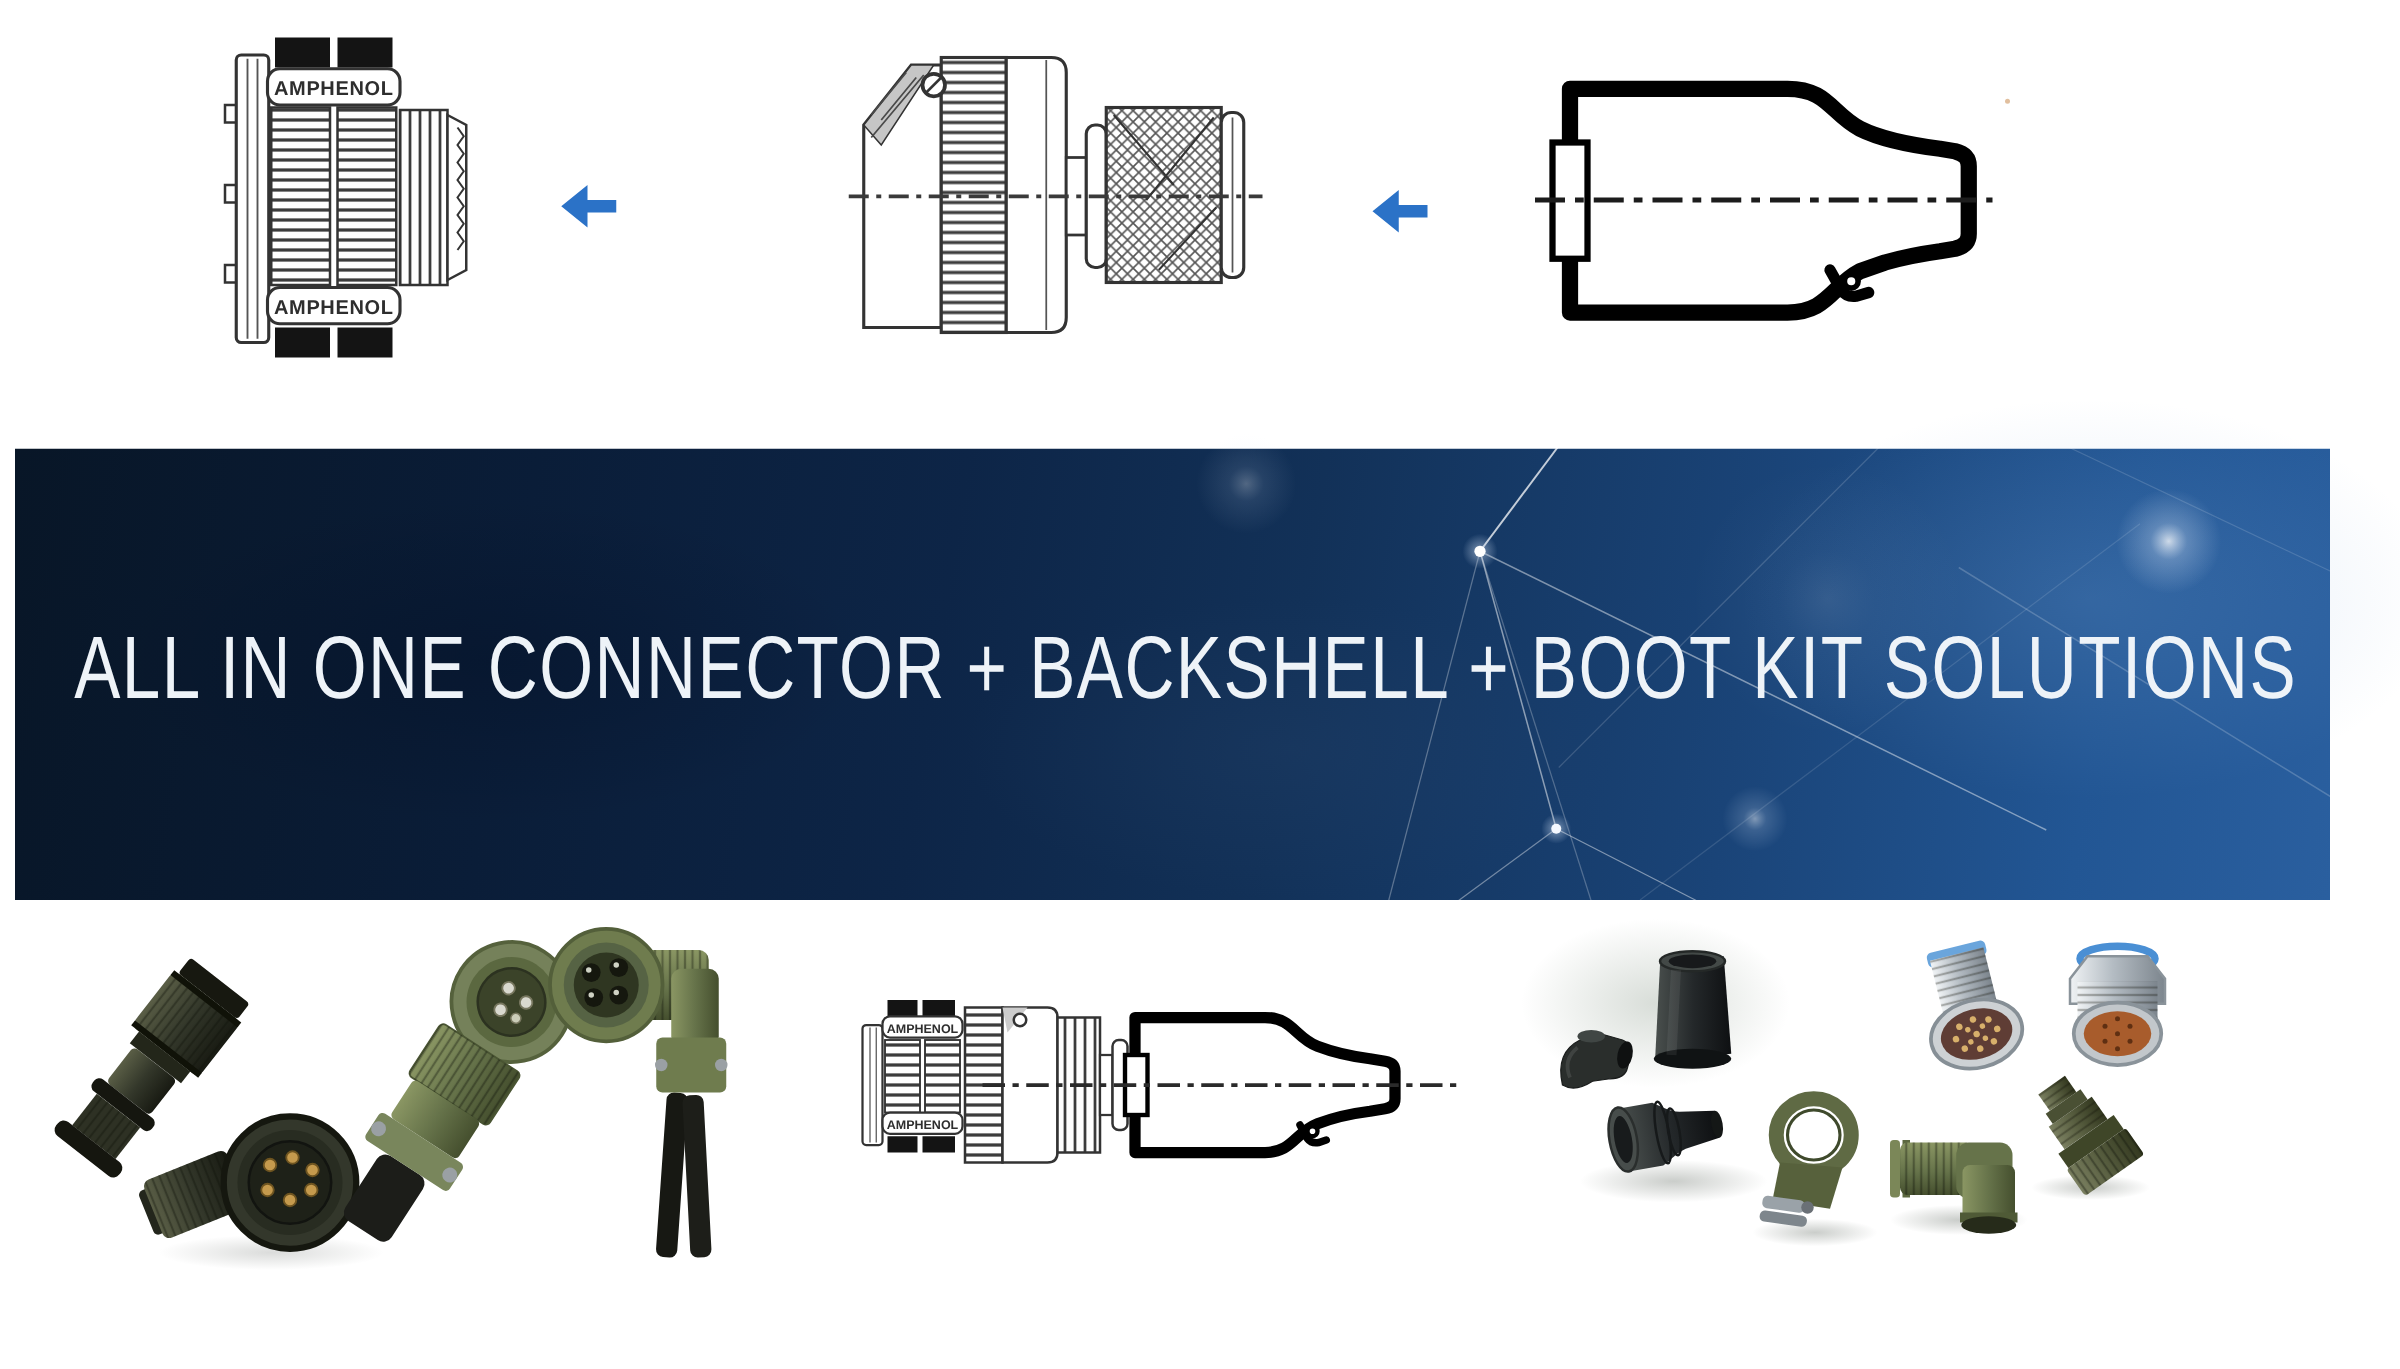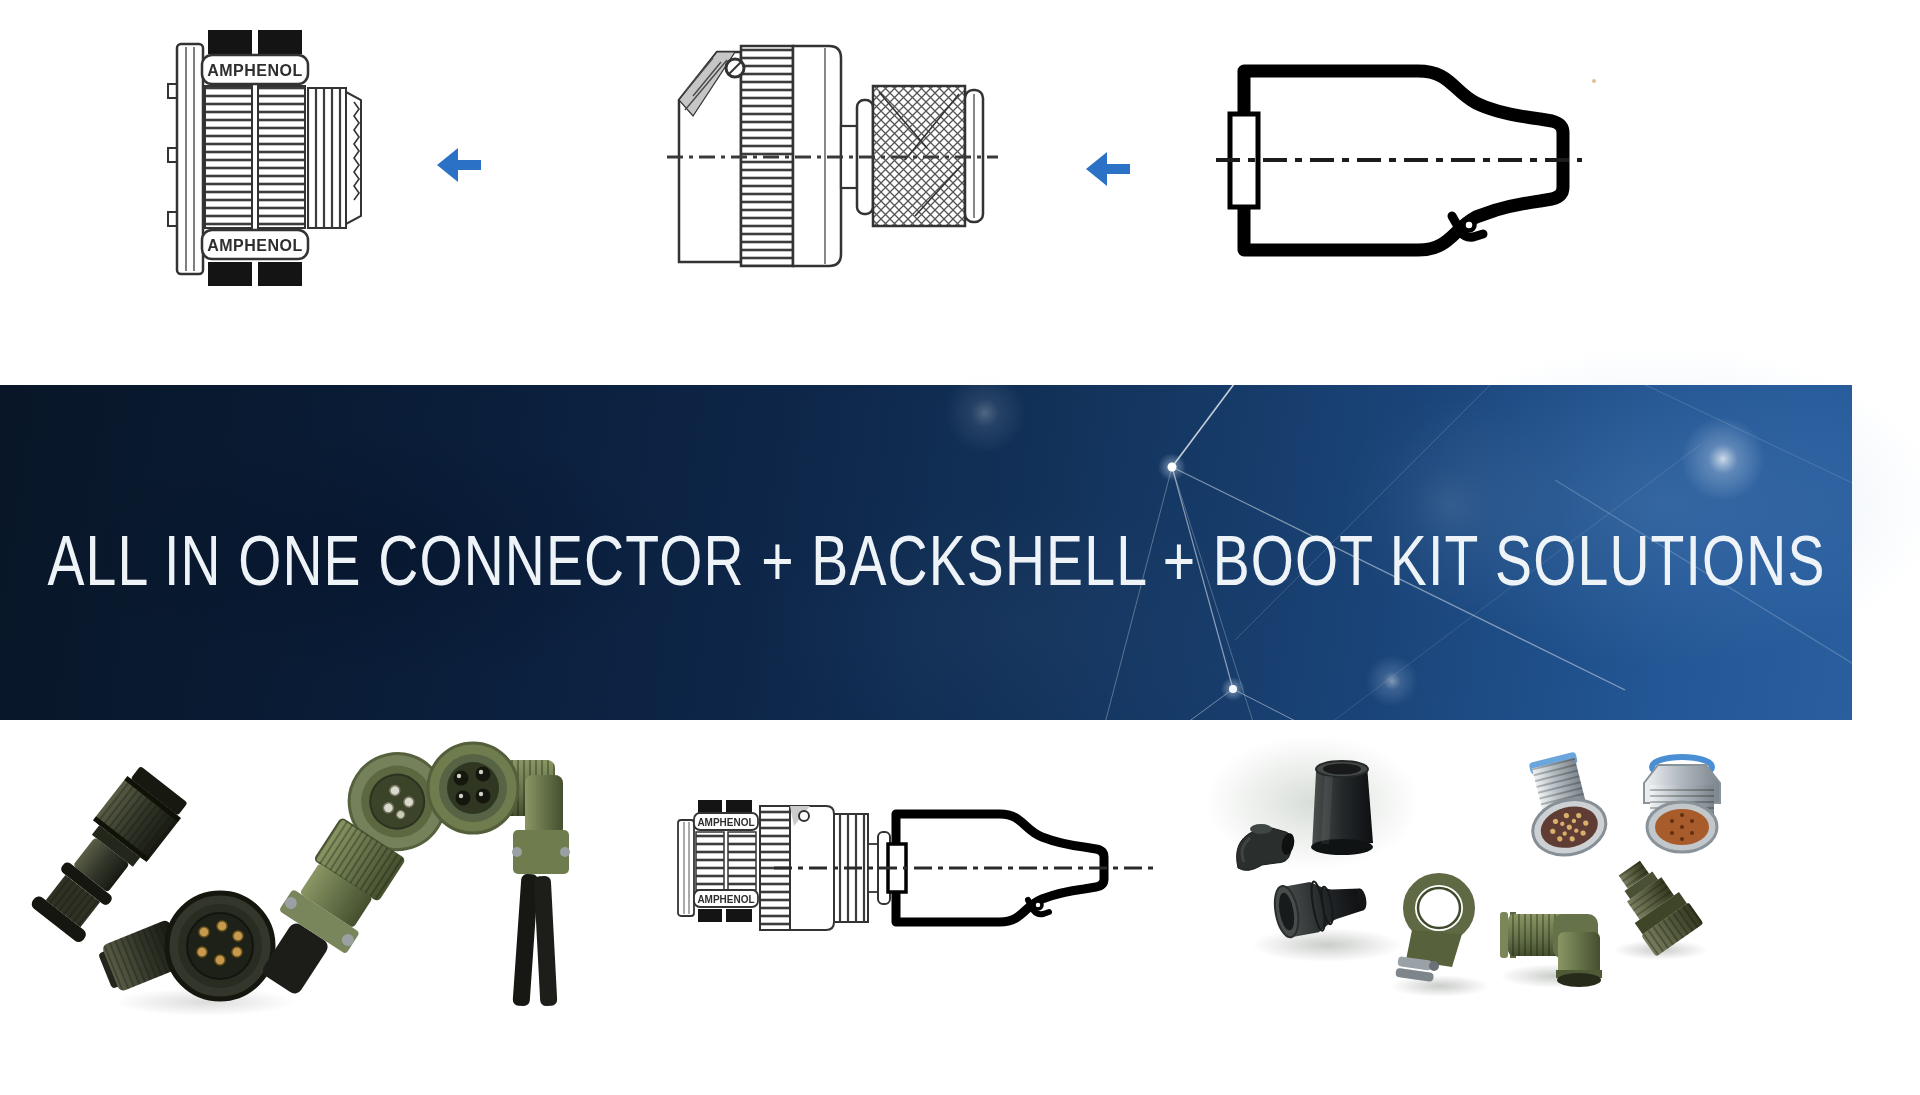--- a/index.html
+++ b/index.html
@@ -1,23 +1,23 @@
 <!DOCTYPE html>
 <html><head>
 <meta charset="utf-8">
 <style>
   html,body{margin:0;padding:0;}
   body{width:1920px;height:1095px;position:relative;background:#ffffff;
        font-family:"Liberation Sans",sans-serif;overflow:hidden;}
   .abs{position:absolute;}
-  .section{position:absolute;left:0;width:1852px;}
+  .section{position:absolute;left:12px;width:1852px;}
   
   #banner{top:359px;height:361px;
     background:linear-gradient(99deg,#081627 0%,#0a1d38 22%,#0d2547 40%,#123158 55%,#1a4478 74%,#225694 89%,#2a5f9f 100%);
-    border-bottom:2px solid rgba(118,130,143,.65);margin-top:26px;}
+    border-bottom:2px solid rgba(118,130,143,.65);}
   .cloud{position:absolute;border-radius:50%;pointer-events:none;}
   #banner-title-wrap{position:absolute;left:0;top:0;width:1920px;height:361px;
     display:flex;align-items:center;justify-content:center;padding-bottom:10px;box-sizing:border-box;}
   #banner-title-wrap span{font-size:71px;font-weight:400;color:#eef3f8;white-space:nowrap;
     letter-spacing:1.5px;transform:scaleX(.78) translateX(-30px);transform-origin:center;}
   
   svg{display:block;overflow:visible;}
   .shadow{position:absolute;border-radius:50%;pointer-events:none;}
 </style>
 </head>

